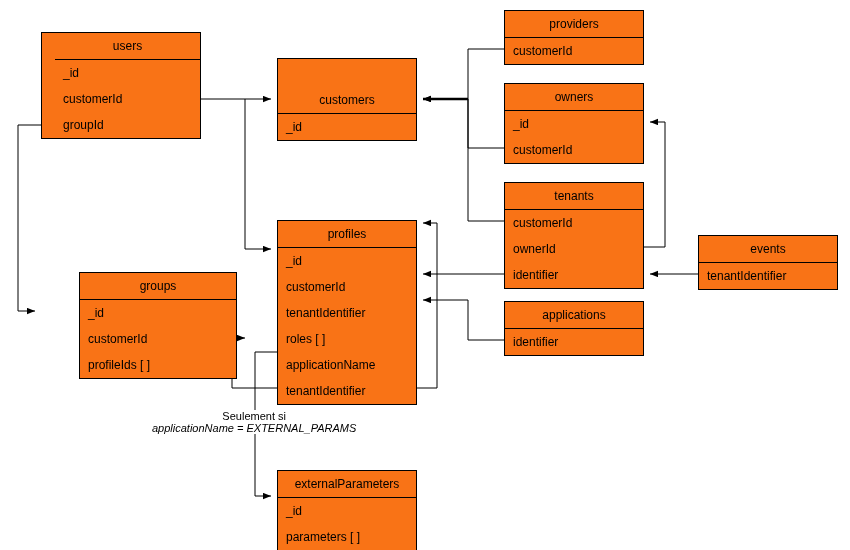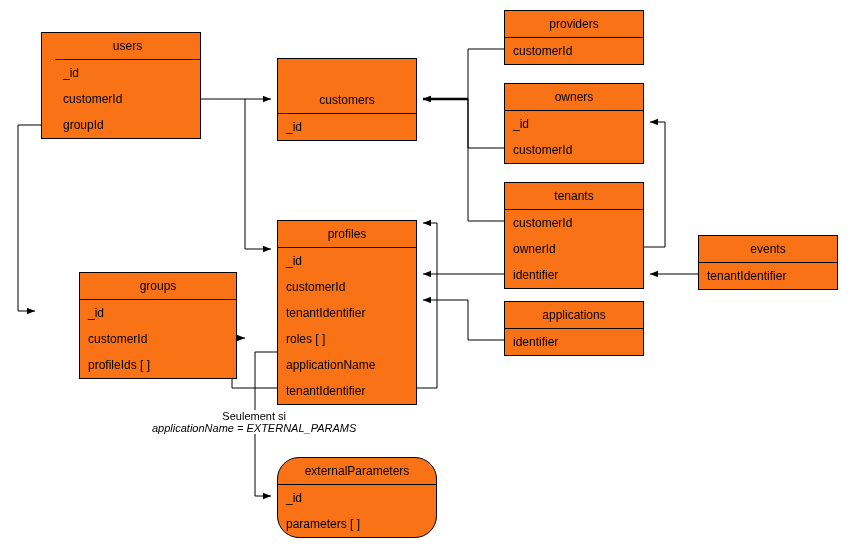--- a/index.html
+++ b/index.html
@@ -123,21 +123,21 @@
         <div class="t-field">roles [ ]</div>
         <div class="t-field">applicationName</div>
         <div class="t-field">tenantIdentifier</div>
       </div>
       <div class="table" style="left: 41px; top: 272px; width: 158px; margin-left: 38px;">
         <div class="t-header">groups</div>
         <div class="t-field">_id</div>
         <div class="t-field">customerId</div>
         <div class="t-field">profileIds [ ]</div>
       </div>
-      <div class="table" style="left: 277px; top: 457px; width: 160px; border-radius: 22px;">
+      <div class="table" style="left: 277px; top: 470px; width: 140px;">
         <div class="t-header">externalParameters</div>
         <div class="t-field">_id</div>
         <div class="t-field">parameters [ ]</div>
       </div>
     </div>
   <div class="note" style="left: 152px; top: 410px;">
     <span class="l1">Seulement si</span>
     <span class="l2">applicationName = EXTERNAL_PARAMS</span>
   </div>
 </div>

